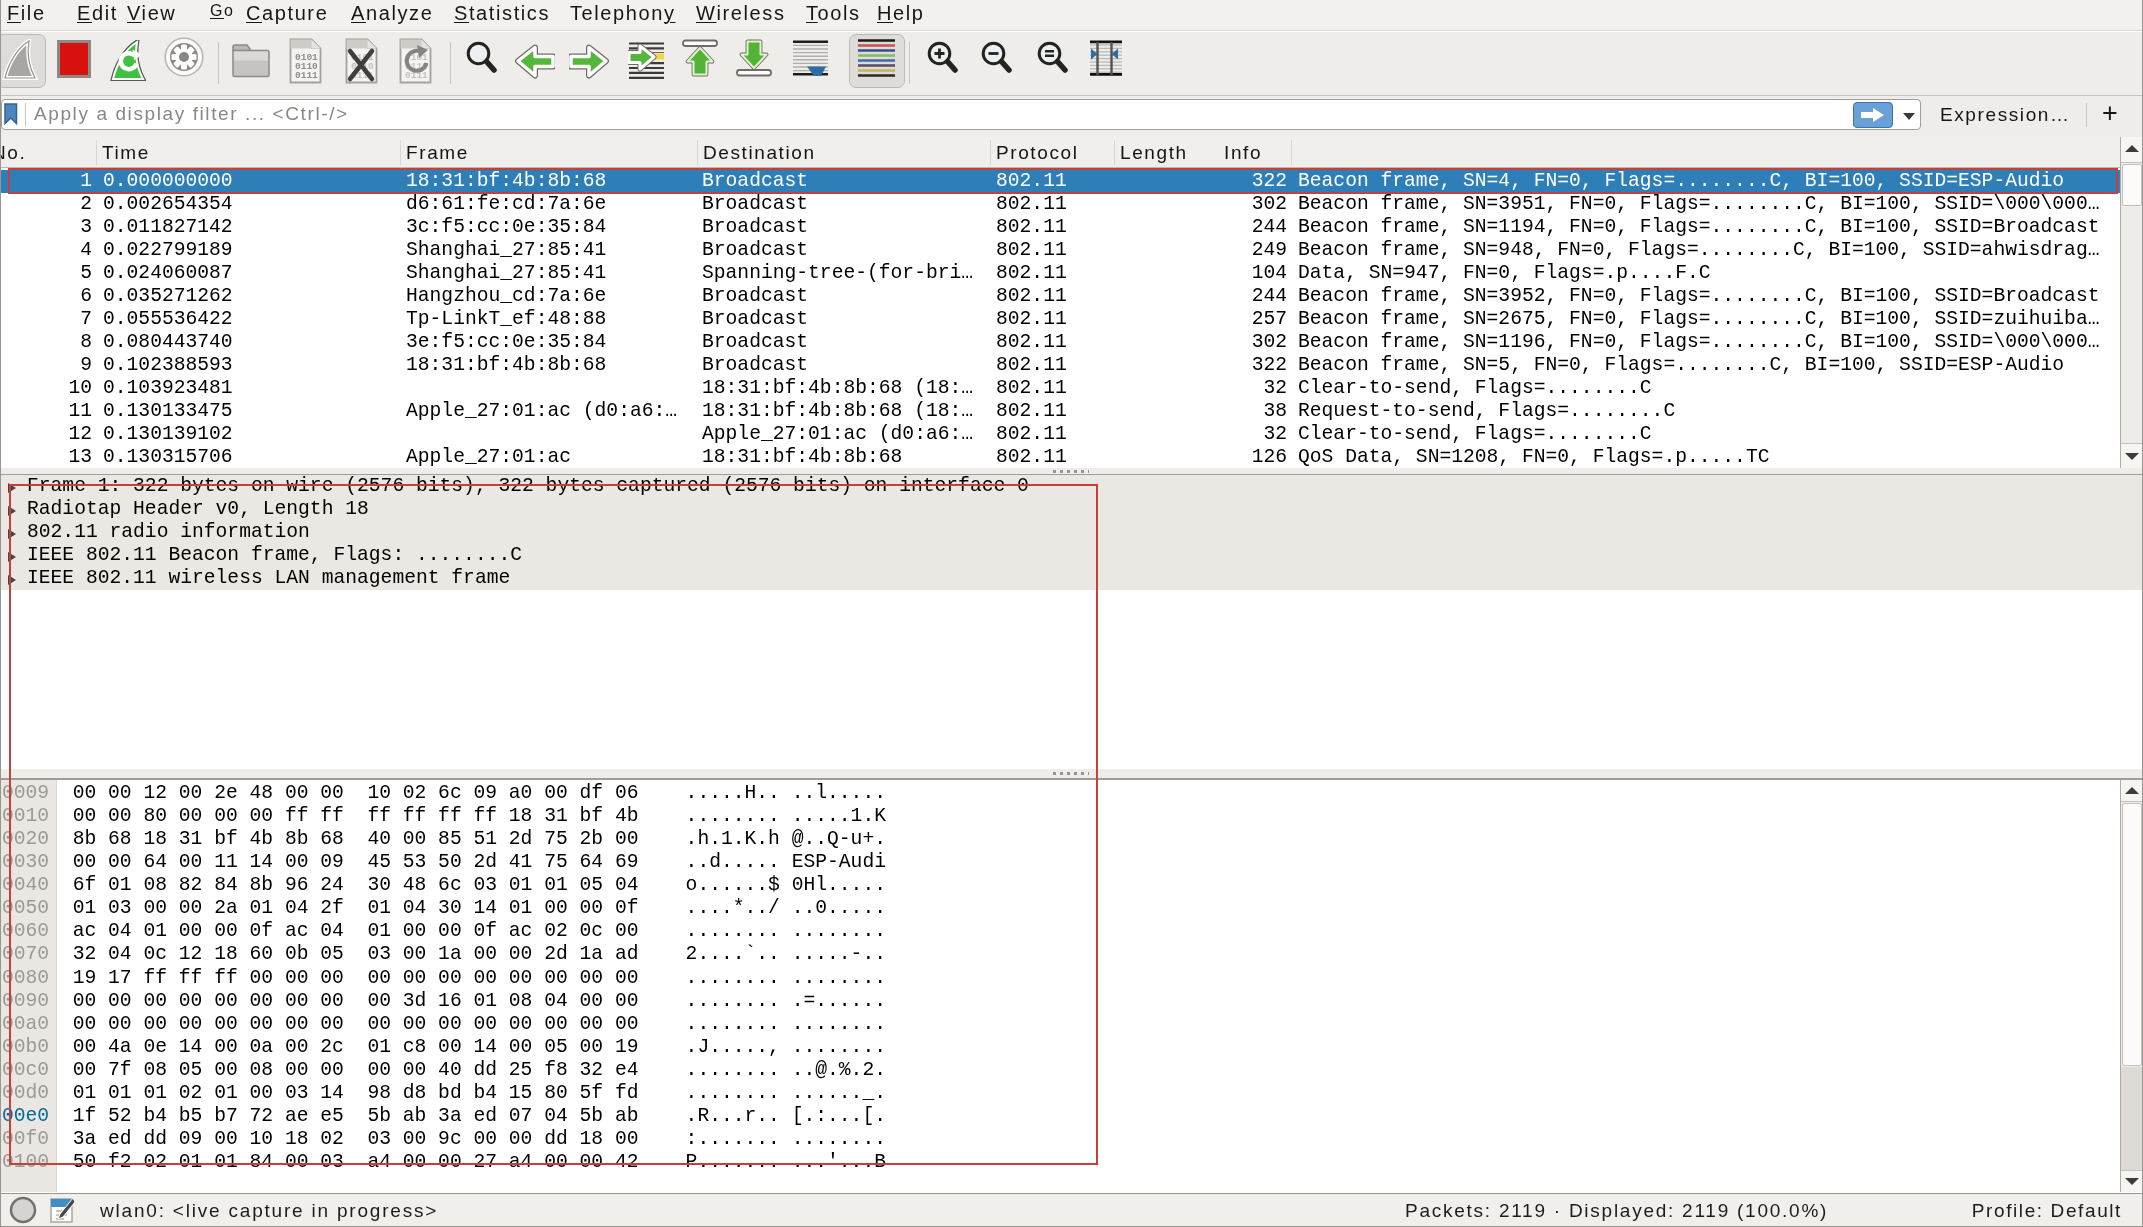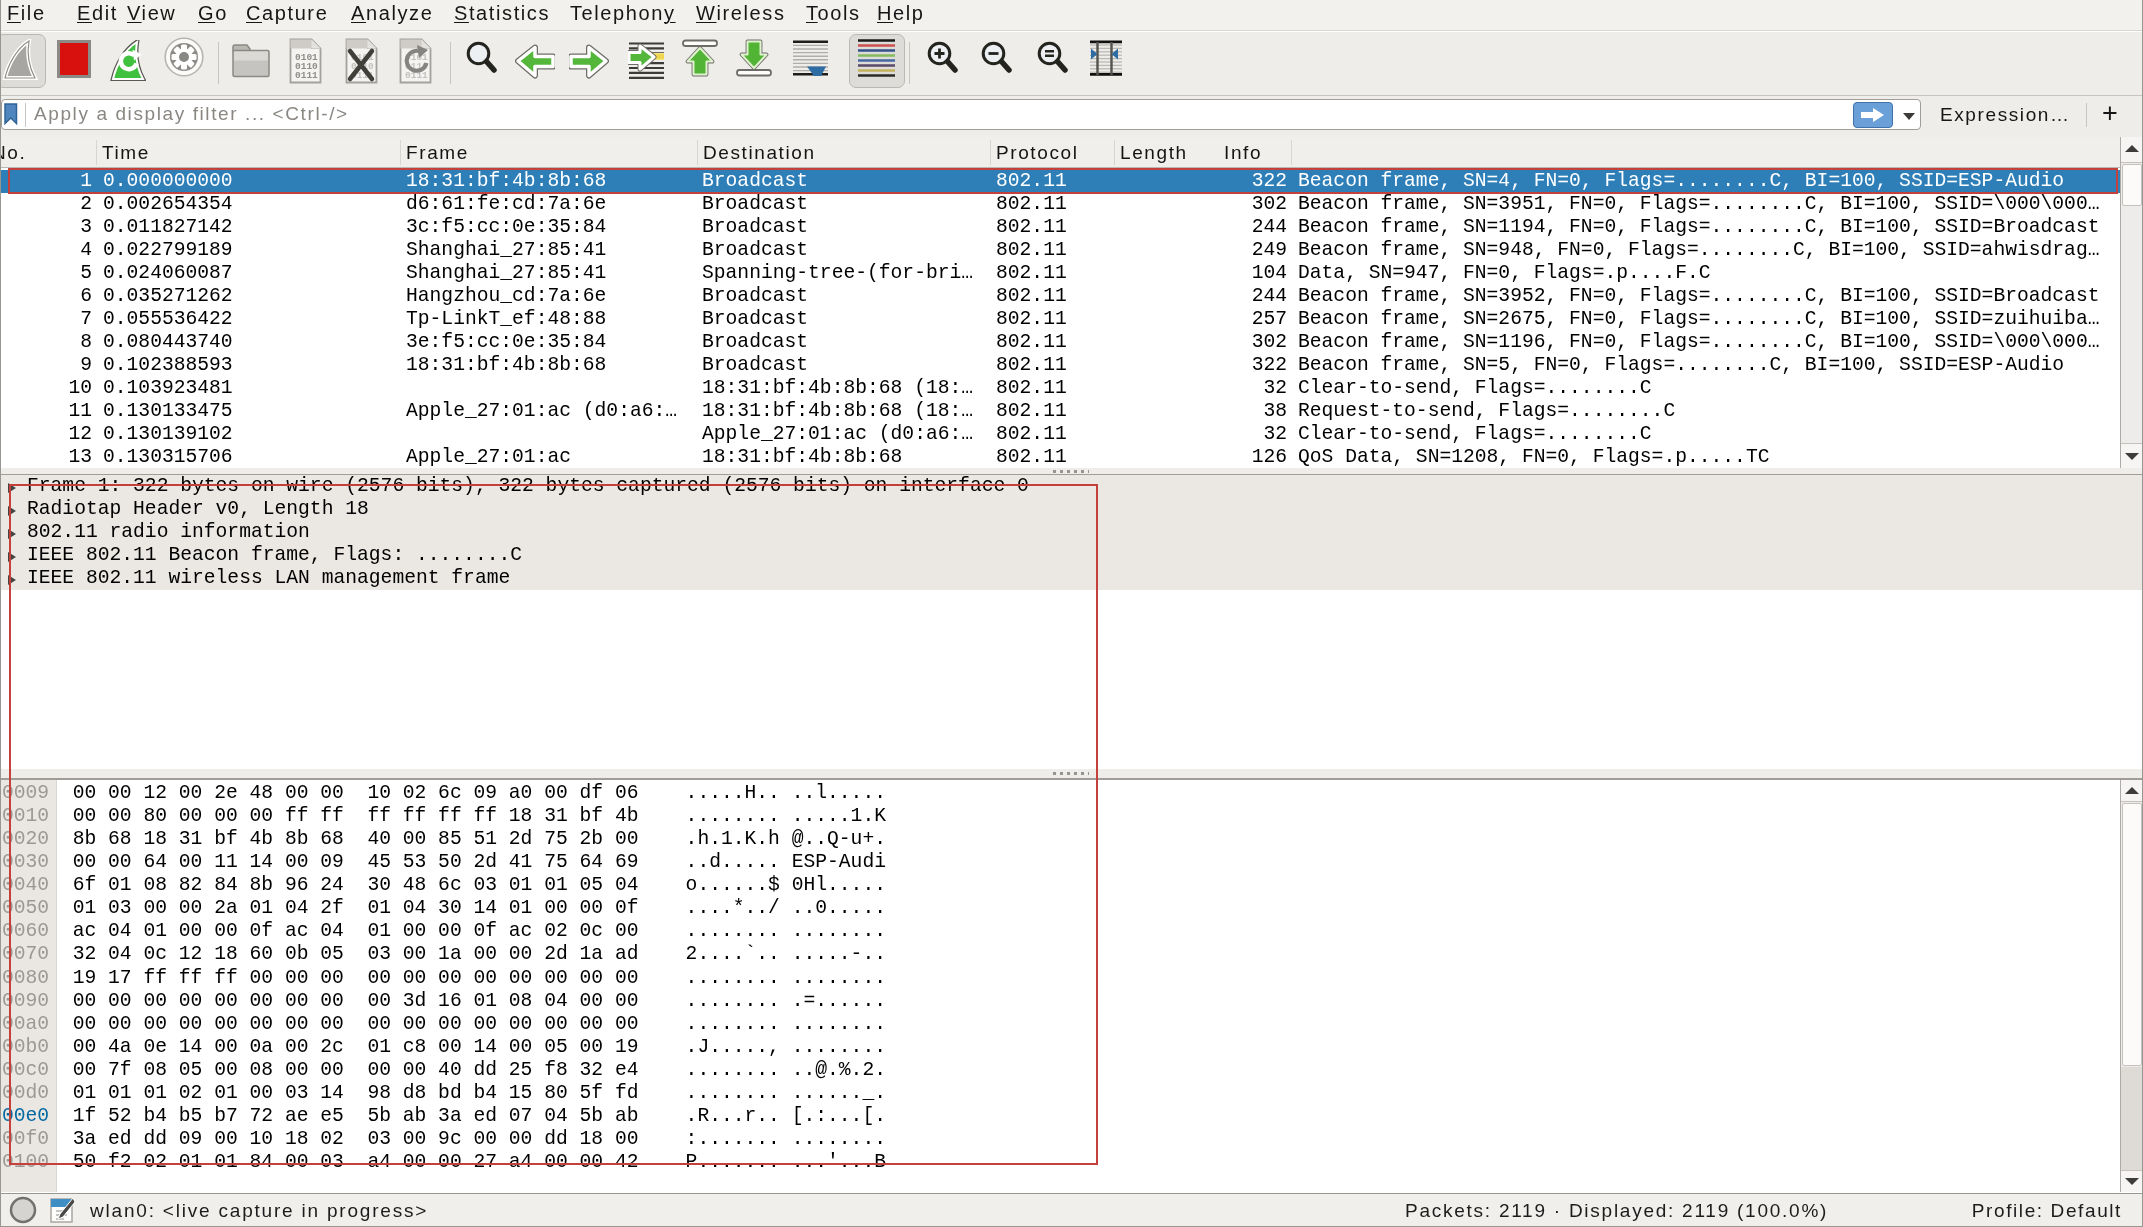--- a/index.html
+++ b/index.html
@@ -4,21 +4,21 @@
 body{width:2143px;height:1227px;position:relative;overflow:hidden;background:#fff;font-family:"Liberation Sans",sans-serif;-webkit-font-smoothing:antialiased}
 .abs{position:absolute}
 .mono{font-family:"Liberation Mono",monospace;font-size:19.65px;white-space:pre}
 .sans{font-size:19px;color:#1a1a1a;letter-spacing:1.6px}
 u{text-decoration-thickness:1px;text-underline-offset:2px}
 </style></head><body>
 <div class="abs" style="left:0;top:0;width:2143px;height:31px;background:#f2f1ee;border-bottom:1px solid #d9d6d2"></div>
 <div class="abs sans" style="left:7px;top:2px;font-size:20px;color:#161616"><u>F</u>ile</div>
 <div class="abs sans" style="left:77px;top:2px;font-size:20px;color:#161616"><u>E</u>dit</div>
 <div class="abs sans" style="left:127px;top:2px;font-size:20px;color:#161616"><u>V</u>iew</div>
-<div class="abs sans" style="left:198px;top:2px;font-size:20px;color:#161616"><u>G</u>o</div>
+<div class="abs sans" style="left:210px;top:2px;font-size:16px;color:#161616"><u>G</u>o</div>
 <div class="abs sans" style="left:246px;top:2px;font-size:20px;color:#161616"><u>C</u>apture</div>
 <div class="abs sans" style="left:351px;top:2px;font-size:20px;color:#161616"><u>A</u>nalyze</div>
 <div class="abs sans" style="left:454px;top:2px;font-size:20px;color:#161616"><u>S</u>tatistics</div>
 <div class="abs sans" style="left:570px;top:2px;font-size:20px;color:#161616">Telephon<u>y</u></div>
 <div class="abs sans" style="left:696px;top:2px;font-size:20px;color:#161616"><u>W</u>ireless</div>
 <div class="abs sans" style="left:806px;top:2px;font-size:20px;color:#161616"><u>T</u>ools</div>
 <div class="abs sans" style="left:877px;top:2px;font-size:20px;color:#161616"><u>H</u>elp</div>
 <div class="abs" style="left:0;top:32px;width:2143px;height:64px;background:#efedea;border-bottom:1px solid #c8c5c0"></div>
 <div style="position:absolute;left:-4px;top:34px;width:50px;height:54px;background:#dedcd8;border:1px solid #bcb9b4;border-radius:7px"></div>
 <div style="position:absolute;left:849px;top:34px;width:56px;height:54px;background:#dedcd8;border:1px solid #bcb9b4;border-radius:7px"></div>
@@ -297,17 +297,17 @@
 <div class="abs" style="left:0;top:1194px;width:2143px;height:33px;background:#f1efec"></div>
 <svg style="position:absolute;left:9px;top:1196px;" width="28" height="28" viewBox="0 0 28 28">
     <circle cx="14" cy="14" r="12" fill="#d6d4d1" stroke="#73716d" stroke-width="2.5"></circle>
   </svg>
 <svg style="position:absolute;left:48px;top:1195px;" width="30" height="30" viewBox="0 0 30 30">
     <rect x="3" y="4" width="21" height="23" fill="#fdfdfc" stroke="#a9a6a1" stroke-width="1.5"></rect>
     <rect x="3" y="4" width="21" height="8" fill="#3f8fc5"></rect>
     <path d="M8 16 h11 M8 20 h11 M8 24 h8" stroke="#b5b2ad" stroke-width="1.5"></path>
     <path d="M25 3 L12 19 l-2 5 5 -2 L27 7 Z" fill="#4a4a48" stroke="#fff" stroke-width="1"></path>
   </svg>
-<div class="abs sans" style="left:90px;top:1200px;color:#1c1c1c;letter-spacing:1.8px">wlan0: &lt;live capture in progress&gt;</div>
+<div class="abs sans" style="left:100px;top:1200px;color:#1c1c1c;letter-spacing:1.8px">wlan0: &lt;live capture in progress&gt;</div>
 <div class="abs sans" style="left:1405px;top:1200px;color:#1c1c1c;letter-spacing:1.75px">Packets: 2119 · Displayed: 2119 (100.0%)</div>
 <div class="abs sans" style="right:21px;top:1200px;color:#1c1c1c">Profile: Default</div>
 <div class="abs" style="left:0;top:0;width:1px;height:1227px;background:#989691"></div>
 <div class="abs" style="left:2142px;top:0;width:1px;height:1227px;background:#989691"></div>
 <div class="abs" style="left:0;top:1226px;width:2143px;height:1px;background:#989691"></div>
 </body></html>

